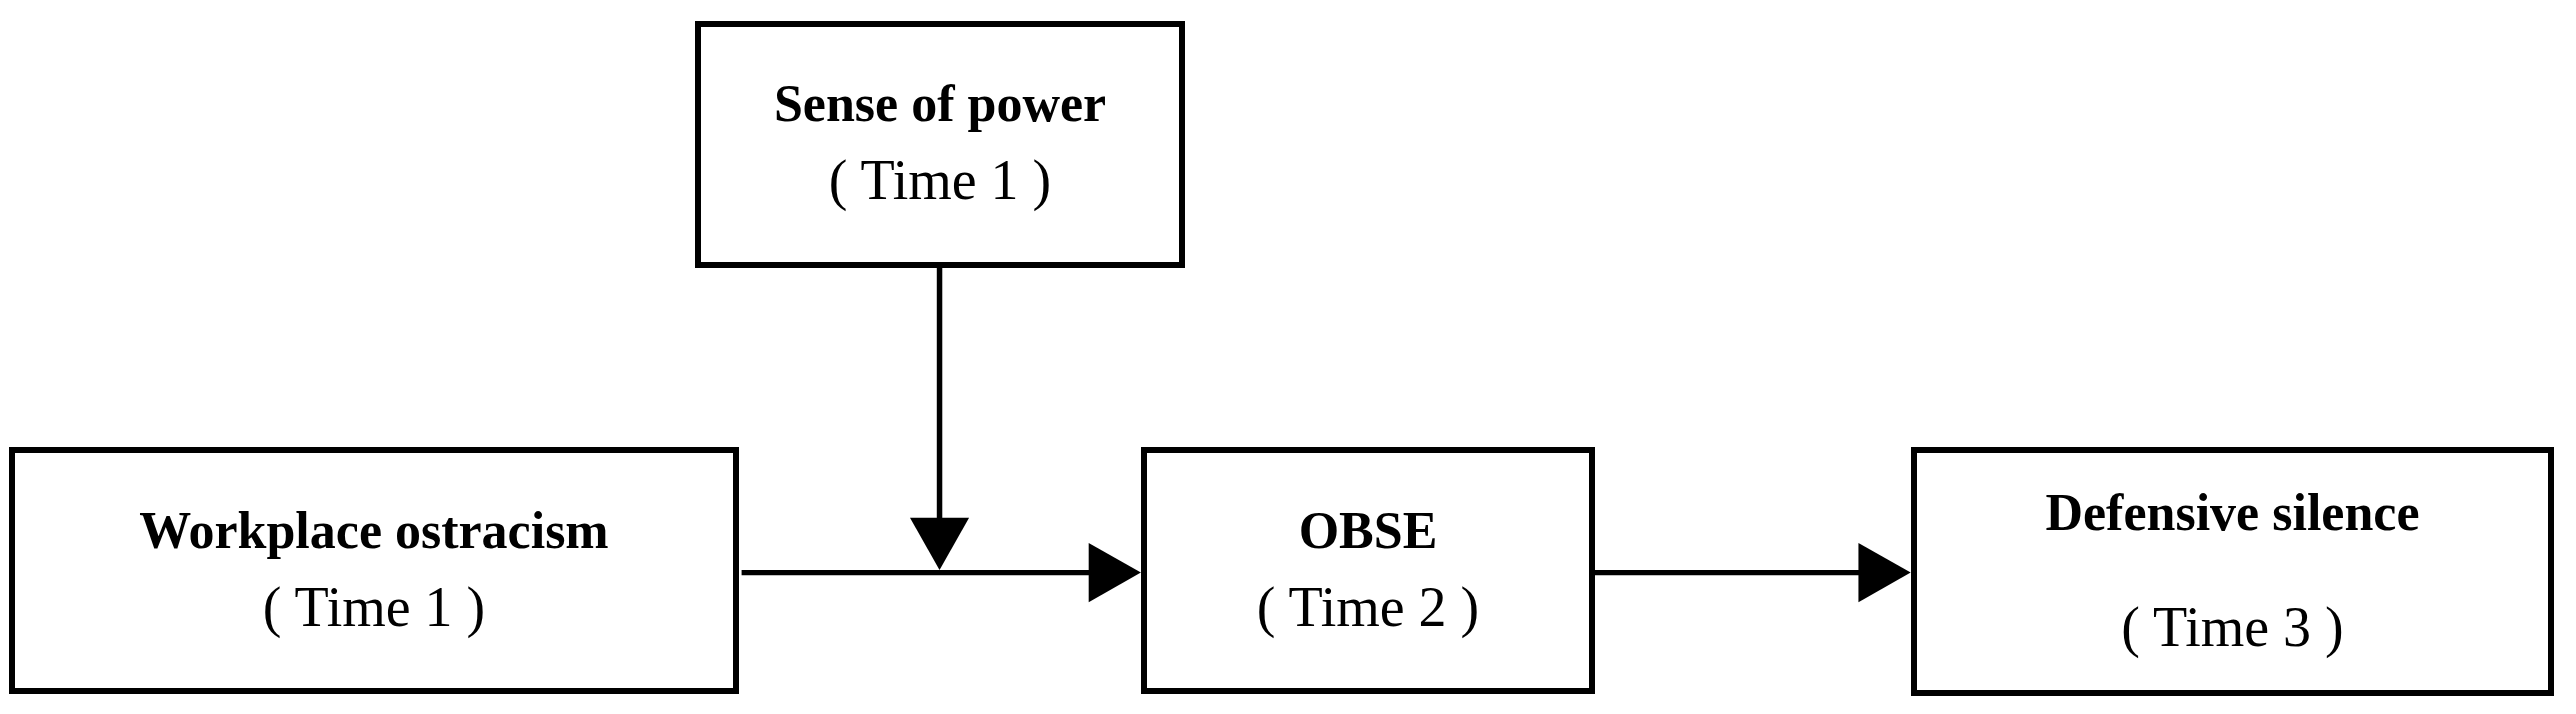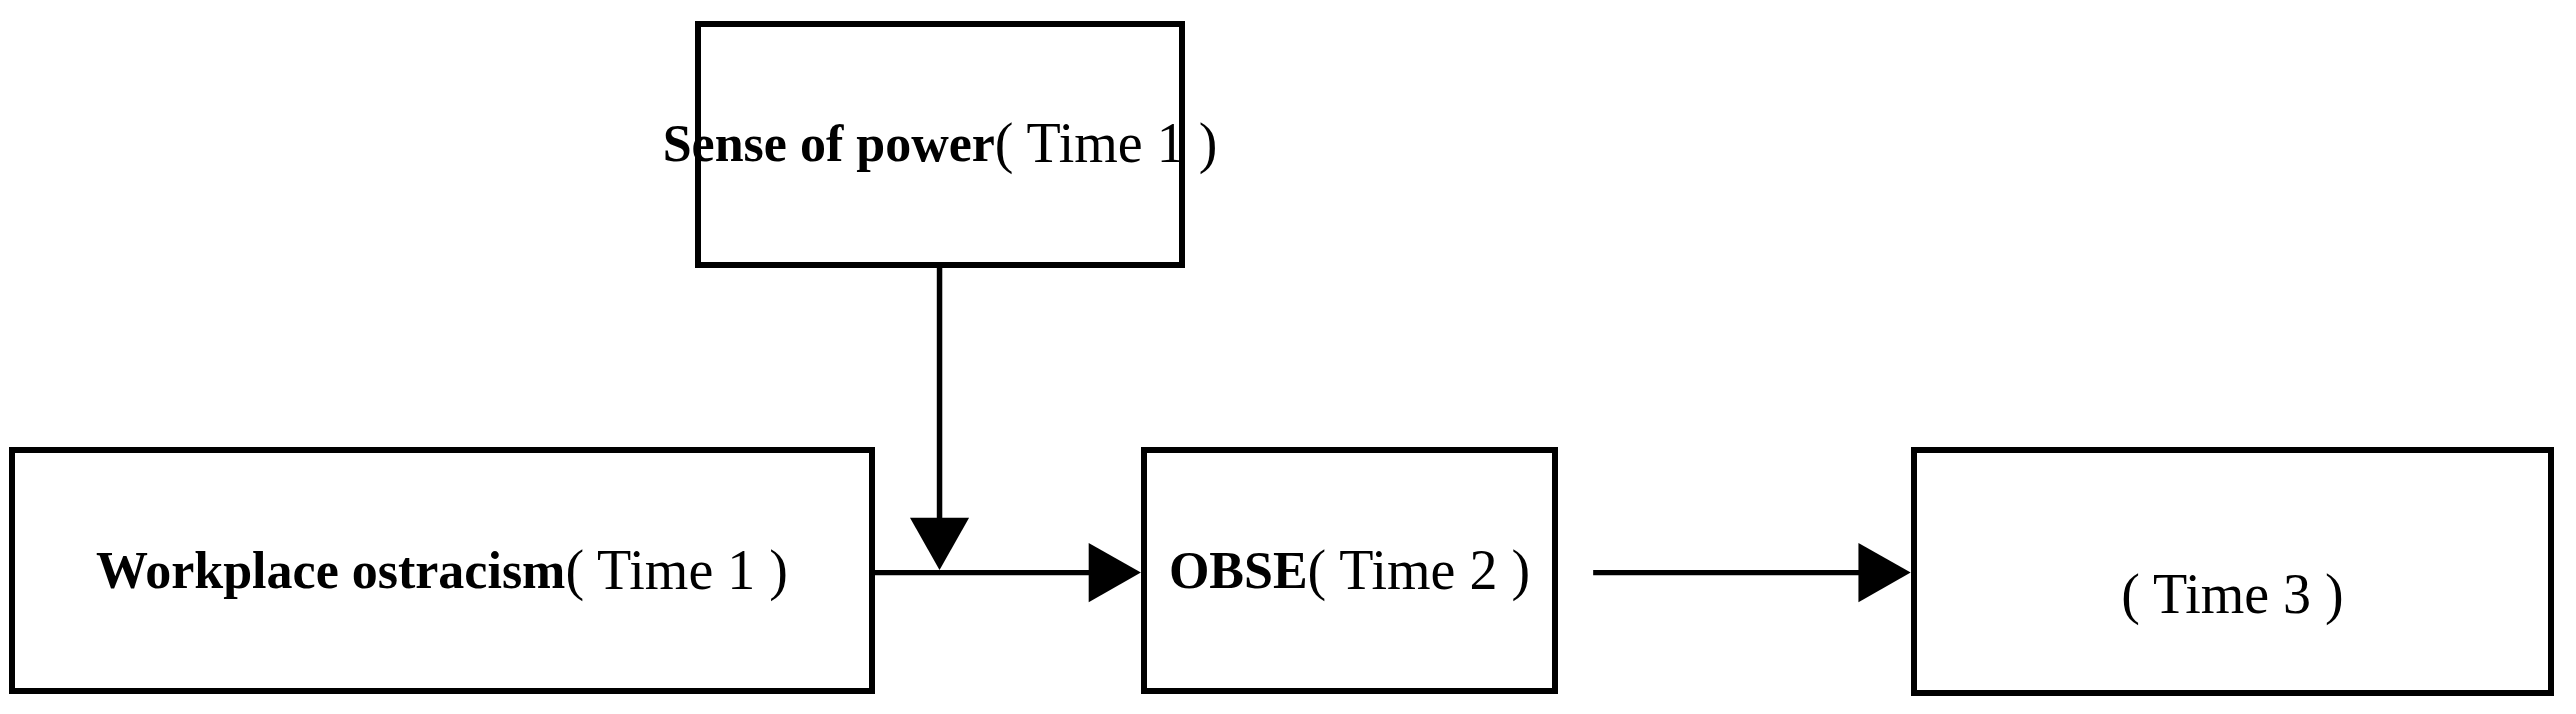--- a/index.html
+++ b/index.html
@@ -33,39 +33,40 @@
     fill: #000000;
     stroke: none;
   }
   .node {
     position: absolute;
     box-sizing: border-box;
     border: 6.2px solid #000000;
     background: #ffffff;
     color: #000000;
     display: flex;
+    flex-direction: column;
     align-items: center;
     justify-content: center;
     text-align: center;
   }
   .node .title {
     font-weight: bold;
     font-size: 52px;
     line-height: 1.42;
     white-space: nowrap;
   }
   .node .sub {
     font-weight: normal;
     font-size: 56px;
     line-height: 1.42;
     white-space: nowrap;
   }
   #node-moderator { left: 695px; top: 20.6px;  width: 490px;  height: 247px; }
-  #node-predictor { left: 9px;   top: 447px; width: 866px; height: 247px; }
-  #node-mediator  { left: 1141px; top: 447px; width: 417px;  height: 247px; }
+  #node-predictor { left: 9px;   top: 447px; width: 730px; height: 247px; }
+  #node-mediator  { left: 1141px; top: 447px; width: 454px;  height: 247px; }
   #node-outcome   { left: 1911px; top: 447px; width: 643px;  height: 249px; }
   #node-outcome .title { line-height: 1.3; }
   #node-outcome .sub   { line-height: 1.3; margin-top: 45px; }
 </style>
 </head>
 <body style="background: rgb(255, 255, 255);">
 
 <div class="canvas">
 
   <svg class="edges" viewBox="0 0 3748 1040" xmlns="http://www.w3.org/2000/svg">
@@ -92,17 +93,18 @@
     <span class="title">Workplace ostracism</span>
     <span class="sub">( Time 1 )</span>
   </div>
 
   <div class="node" id="node-mediator" style="border-color: rgb(0, 0, 0); background: rgb(255, 255, 255); color: rgb(0, 0, 0);">
     <span class="title">OBSE</span>
     <span class="sub">( Time 2 )</span>
   </div>
 
   <div class="node" id="node-outcome" style="border-color: rgb(0, 0, 0); background: rgb(255, 255, 255); color: rgb(0, 0, 0);">
+    <span class="title">Defensive silence</span>
     <span class="sub">( Time 3 )</span>
   </div>
 
 </div>
 
 
 </body></html>

